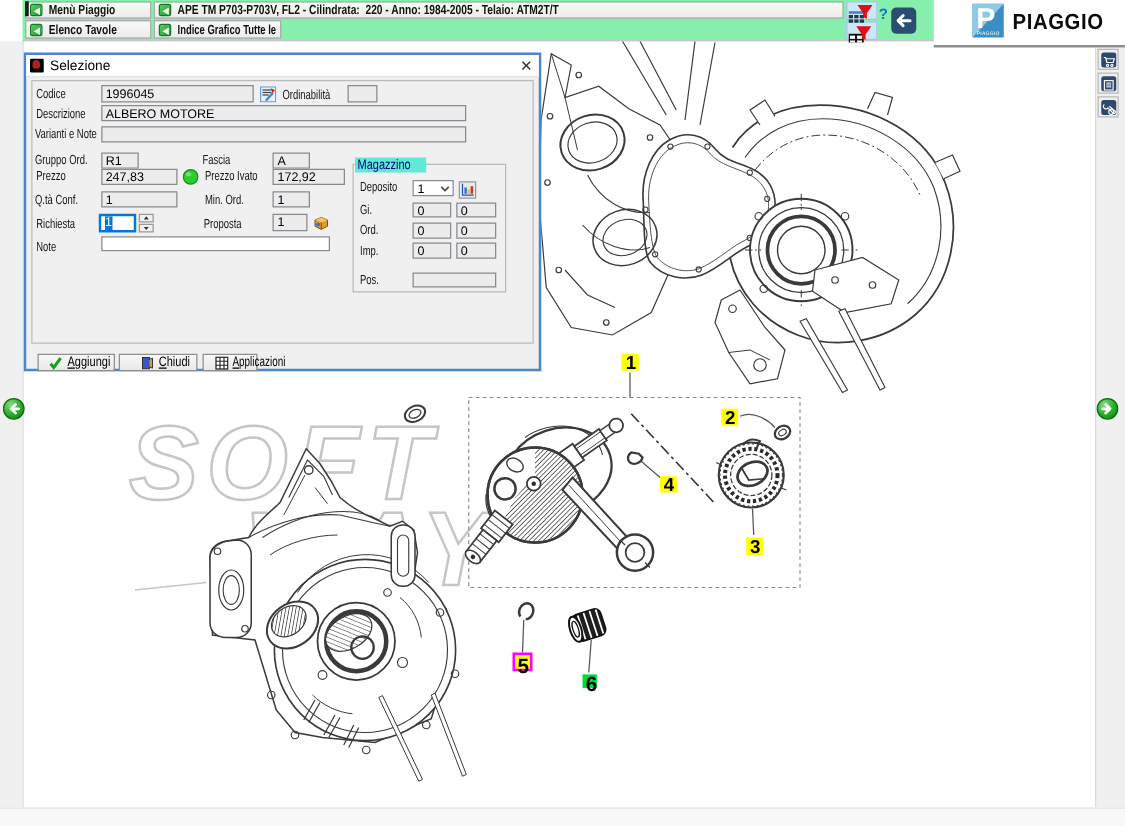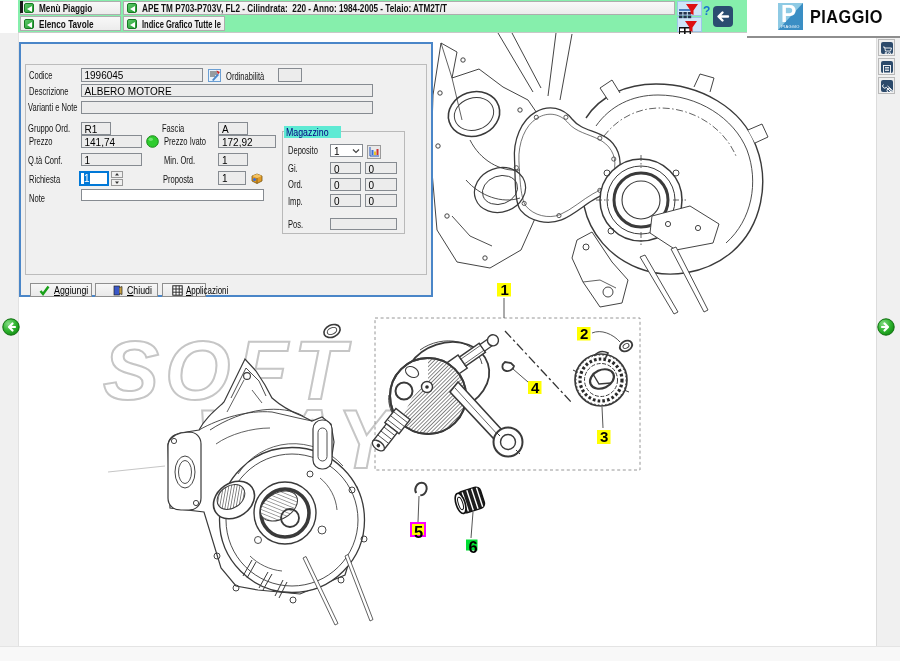--- a/index.html
+++ b/index.html
@@ -372,20 +372,25 @@
    <div id="plogo">
         <div class="tri"></div>
         <div class="P">P</div>
         <div class="sm">PIAGGIO</div>
       </div>
    <div id="ptext">PIAGGIO</div>
  </div>
 </div>
 
 <div id="dlg" class="a">
+ <div id="dtitle">
+      <div id="dico"></div>
+      <div class="txt">Selezione</div>
+      <div id="dclose">✕</div>
+    </div>
  <div id="dframe"></div>
 
  <div class="lbl" style="left:8px;top:25.0px">Codice</div>
  <div class="lbl" style="left:8px;top:41.0px">Descrizione</div>
  <div class="lbl" style="left:7px;top:57.0px">Varianti e Note</div>
  <div class="lbl" style="left:7px;top:78.0px">Gruppo Ord.</div>
  <div class="lbl" style="left:141px;top:78.0px">Fascia</div>
  <div class="lbl" style="left:8px;top:91.0px">Prezzo</div>
  <div class="lbl" style="left:143px;top:91.0px">Prezzo Ivato</div>
  <div class="lbl" style="left:7px;top:110.0px">Q.tà Conf.</div>
@@ -394,21 +399,21 @@
  <div class="lbl" style="left:142px;top:129.0px">Proposta</div>
  <div class="lbl" style="left:8px;top:148.0px">Note</div>
  <div class="lbl" style="left:205px;top:26.0px">Ordinabilità</div>
 
  <div class="fld bold" style="left:59.5px;top:24px;width:122px;height:13.5px">1996045</div>
  <div class="fld" style="left:257px;top:24px;width:24px;height:13.5px"></div>
  <div class="fld" style="left:59.5px;top:40px;width:292px;height:13px">ALBERO MOTORE</div>
  <div class="fld" style="left:59.5px;top:57px;width:292px;height:13px"></div>
  <div class="fld" style="left:59.5px;top:77.5px;width:30px;height:13px">R1</div>
  <div class="fld" style="left:197px;top:77.5px;width:30px;height:13px">A</div>
- <div class="fld" style="left:59.5px;top:90.5px;width:61px;height:13px">141,74</div>
+ <div class="fld" style="left:59.5px;top:90.5px;width:61px;height:13px">247,83</div>
  <div class="fld" style="left:197px;top:90.5px;width:58px;height:13px">172,92</div>
  <div class="fld" style="left:59.5px;top:109px;width:61px;height:13px">1</div>
  <div class="fld" style="left:197px;top:109px;width:30px;height:13px">1</div>
  <div class="fld w" style="left:58px;top:127px;width:30px;height:15px;border:2px solid #0078d7;padding-top:0px"><span style="background:#0078d7;color:#fff">1</span></div>
  <div class="a" style="left:89.5px;top:127px;width:12px;height:15px">
   <div style="position:absolute;left:0;top:0;width:12px;height:7px;background:#f0f0f0;border:1px solid #999"></div>
   <div style="position:absolute;left:0;top:8px;width:12px;height:7px;background:#f0f0f0;border:1px solid #999"></div>
   <svg class="a" style="left:0;top:0" width="12" height="15" viewBox="0 0 12 15">
         <path d="M4 4.5 L6 2 L8 4.5 Z M4 10.5 L6 13 L8 10.5 Z" fill="#333"></path>
       </svg>

